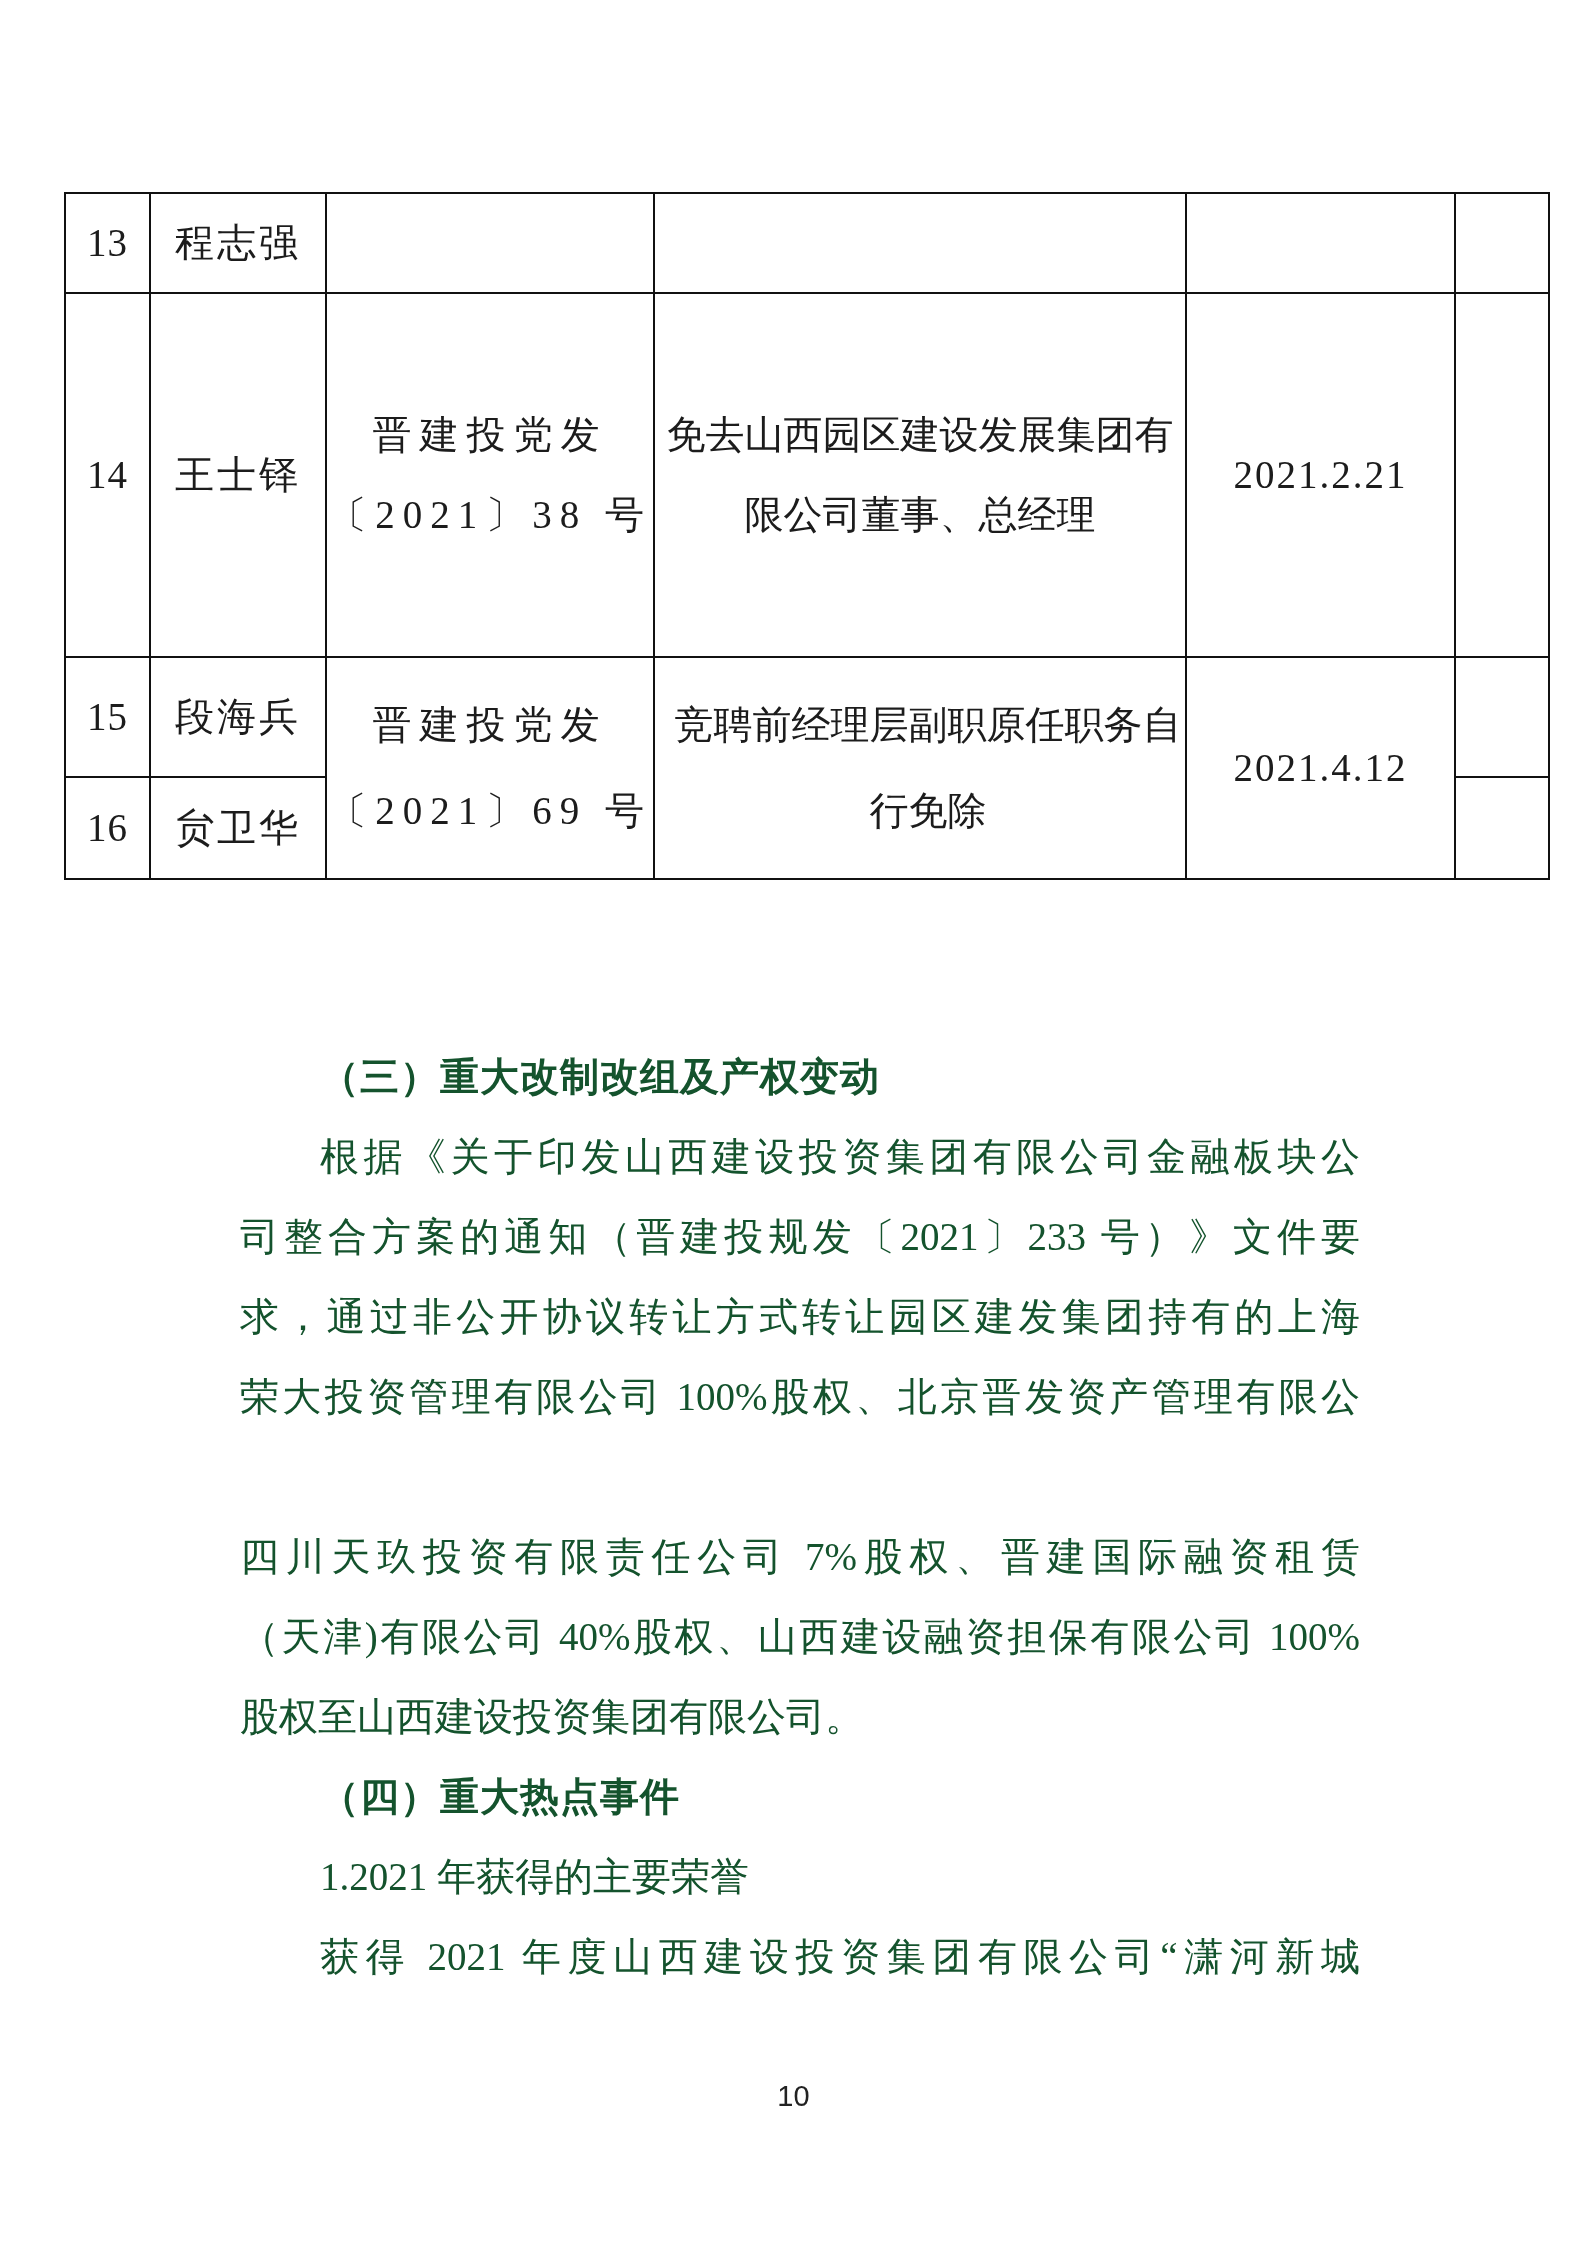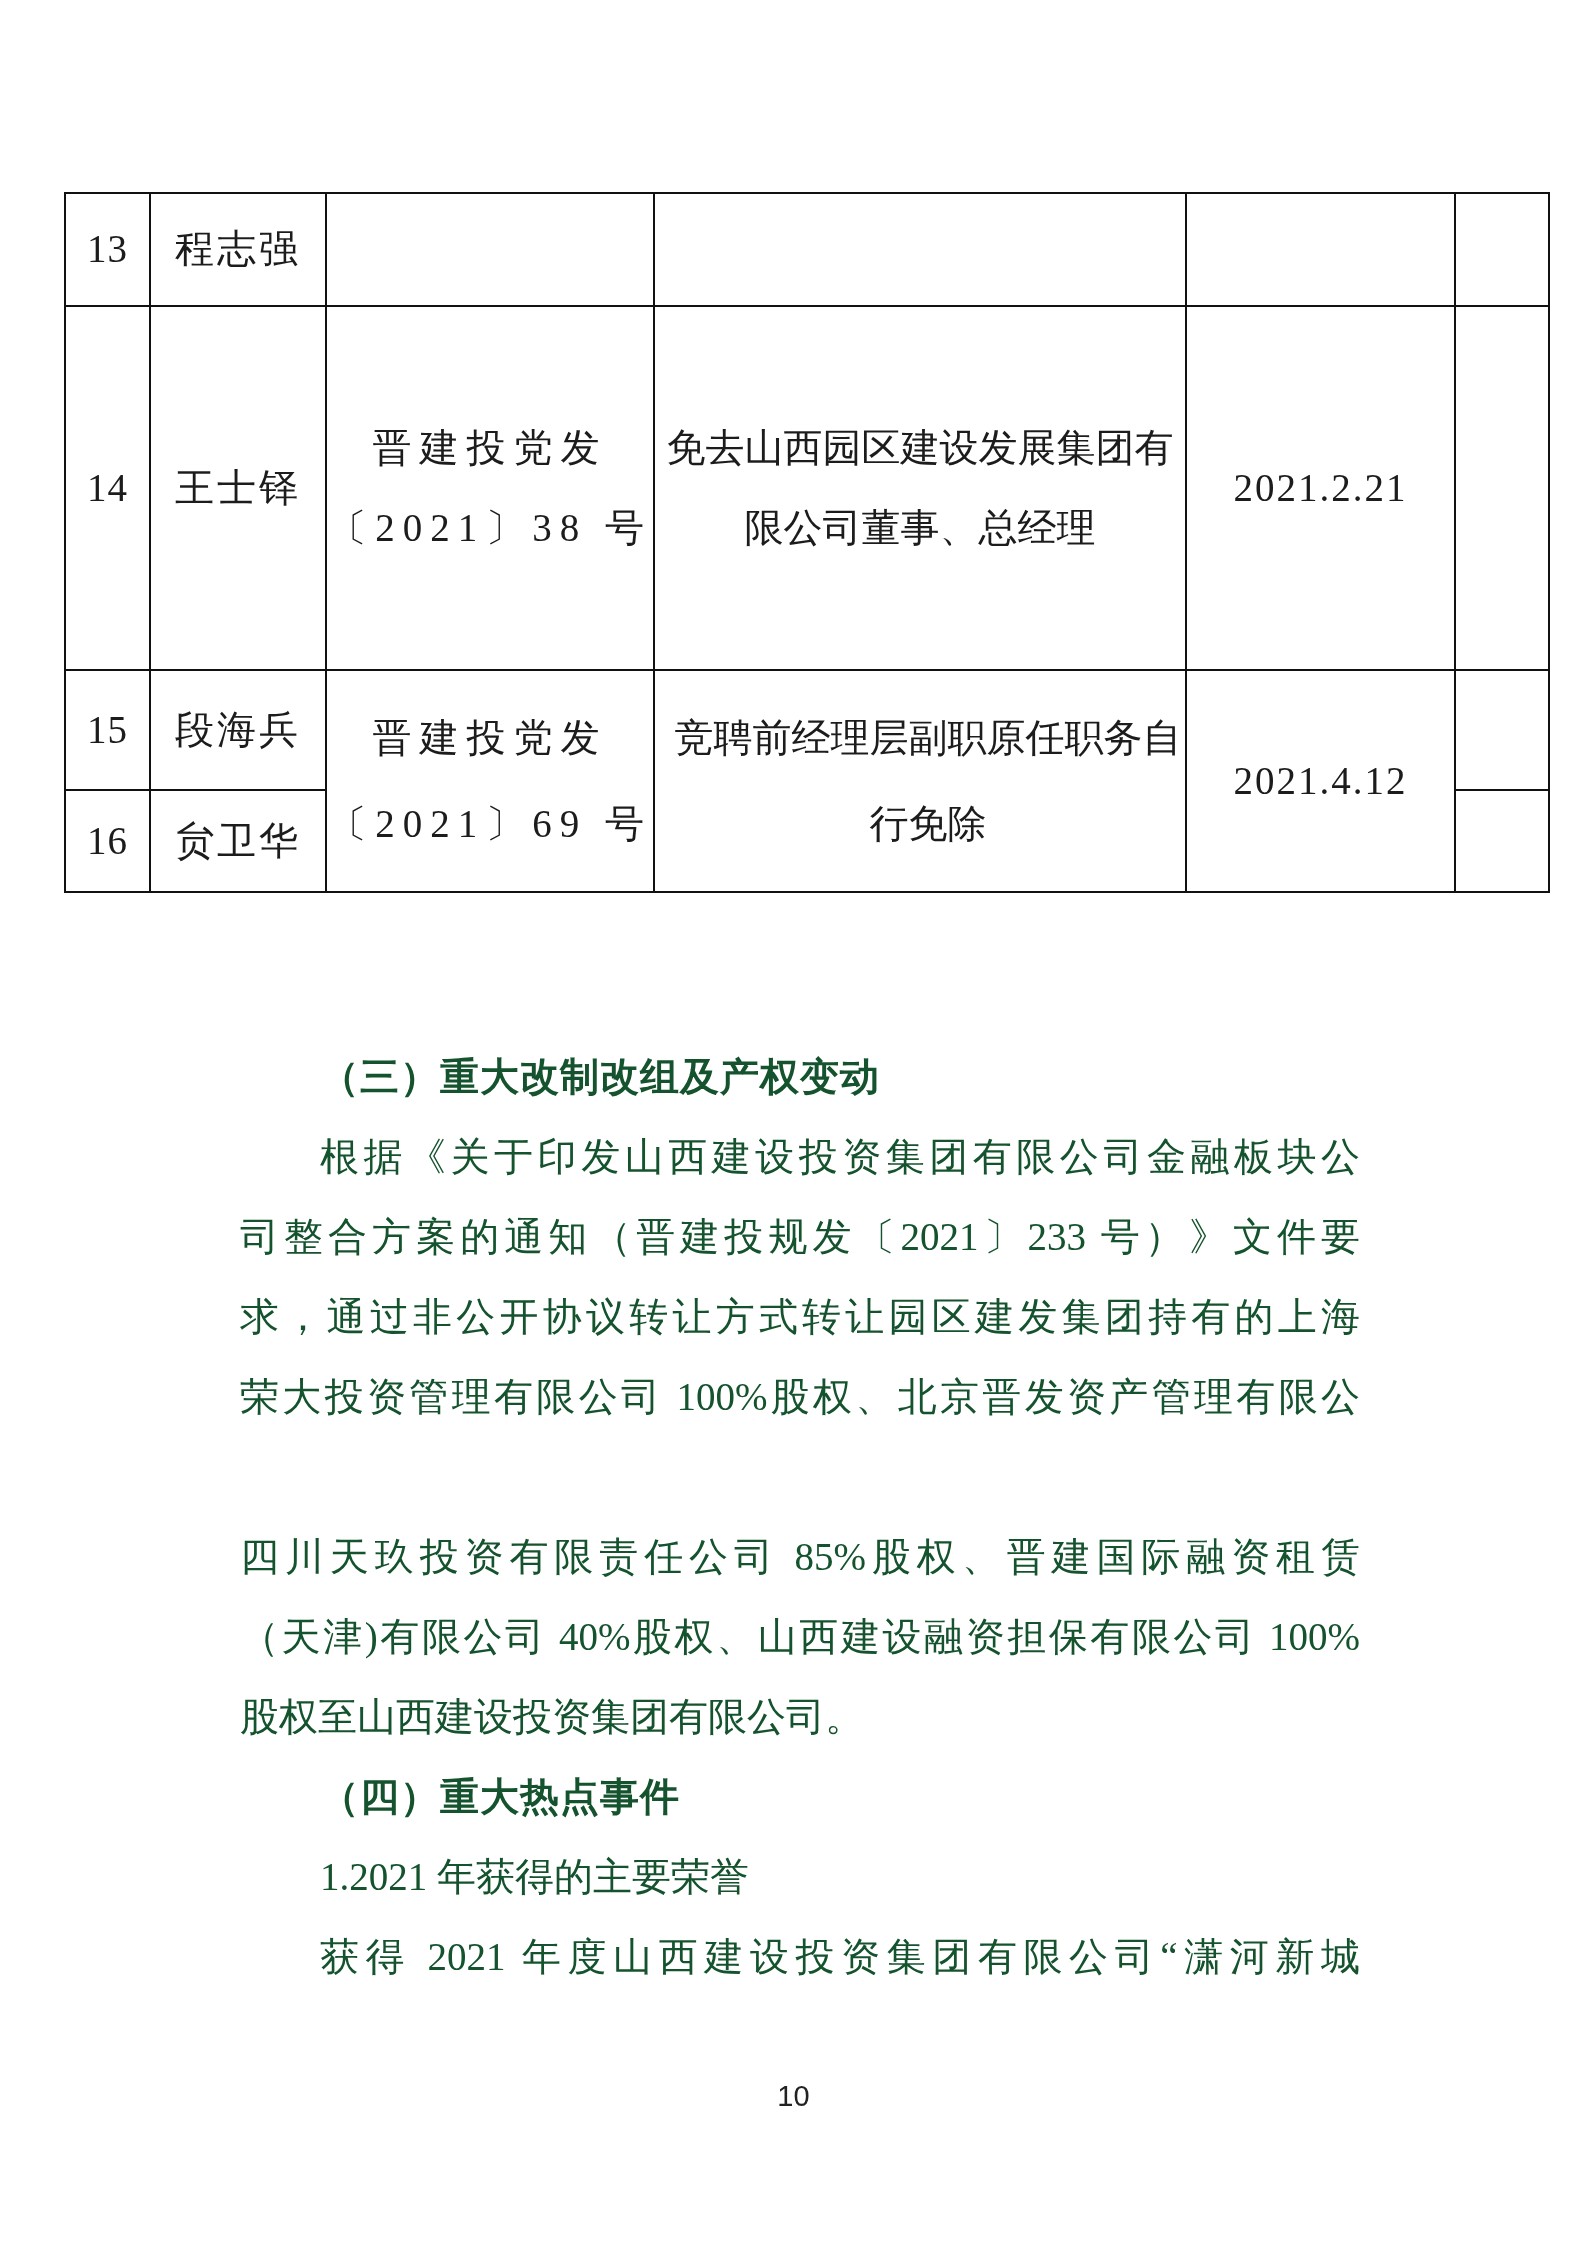--- a/index.html
+++ b/index.html
@@ -59,21 +59,21 @@
   <table class="personnel">
     <colgroup>
       <col style="width:85px">
         <col style="width:176px">
         <col style="width:328px">
       <col style="width:532px">
         <col style="width:269px">
         <col style="width:94px">
     </colgroup>
     <tbody>
-        <tr style="height:113px">
+        <tr style="height:100px">
       <td class="c-no">13</td>
       <td class="c-name">程志强</td>
       <td></td>
       <td></td>
       <td></td>
       <td></td>
     </tr>
     <tr style="height:364px">
       <td class="c-no">14</td>
       <td class="c-name">王士铎</td>
@@ -109,21 +109,21 @@
     </tr>
   </tbody>
     </table>
 
   <div class="bline hd ind plain" style="top:1037px">（三）重大改制改组及产权变动</div>
 
   <div class="bline jst ind" style="top:1117px">根据《关于印发山西建设投资集团有限公司金融板块公</div>
   <div class="bline jst" style="top:1197px">司整合方案的通知（晋建投规发〔2021〕233 号）》文件要</div>
   <div class="bline jst" style="top:1277px">求，通过非公开协议转让方式转让园区建发集团持有的上海</div>
   <div class="bline jst" style="top:1357px">荣大投资管理有限公司 100%股权、北京晋发资产管理有限公</div>
-  <div class="bline jst" style="top:1517px">四川天玖投资有限责任公司 85%股权、晋建国际融资租赁</div>
+  <div class="bline jst" style="top:1517px">四川天玖投资有限责任公司 7%股权、晋建国际融资租赁</div>
   <div class="bline jst" style="top:1597px">（天津)有限公司 40%股权、山西建设融资担保有限公司 100%</div>
   <div class="bline plain" style="top:1677px">股权至山西建设投资集团有限公司。</div>
 
   <div class="bline hd ind plain" style="top:1757px">（四）重大热点事件</div>
   <div class="bline ind plain" style="top:1837px">1.2021 年获得的主要荣誉</div>
   <div class="bline jst ind" style="top:1917px">获得 2021 年度山西建设投资集团有限公司“潇河新城</div>
 
   <div class="page-num">10</div>
 
 </div>

